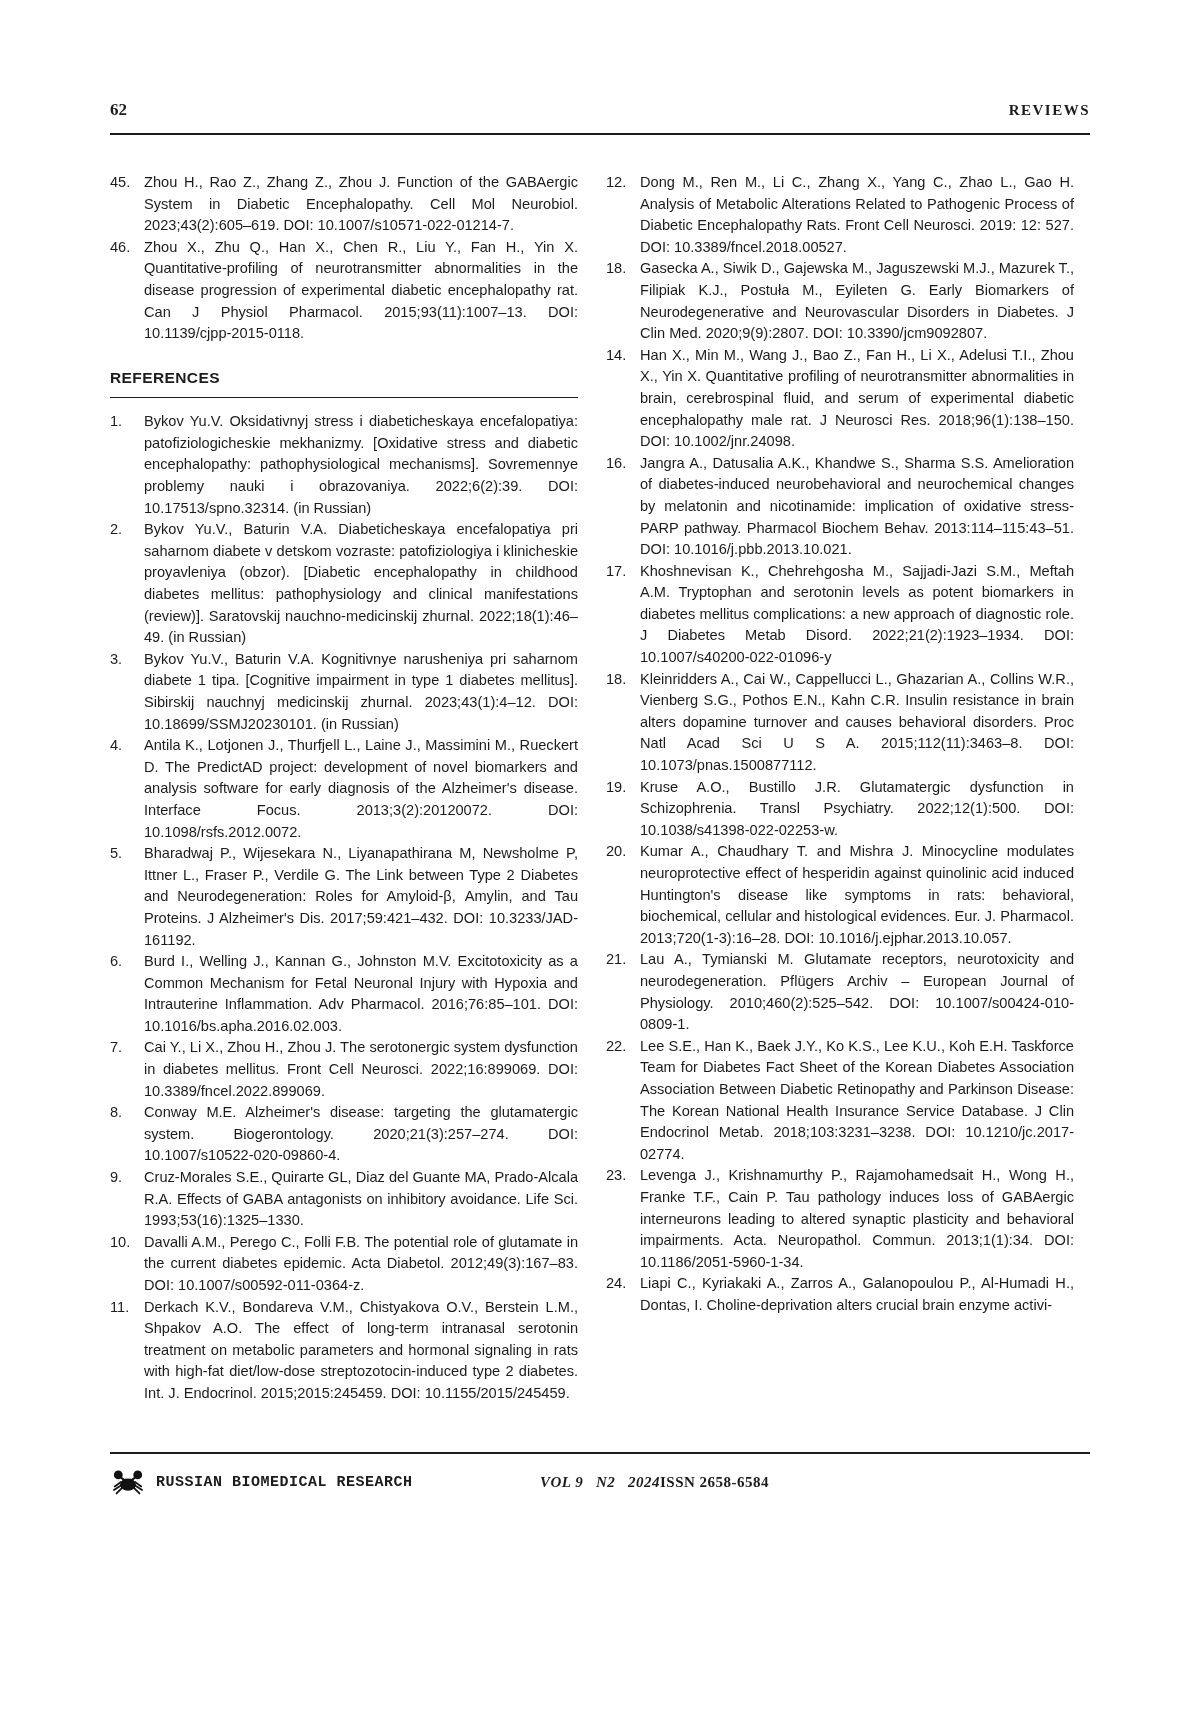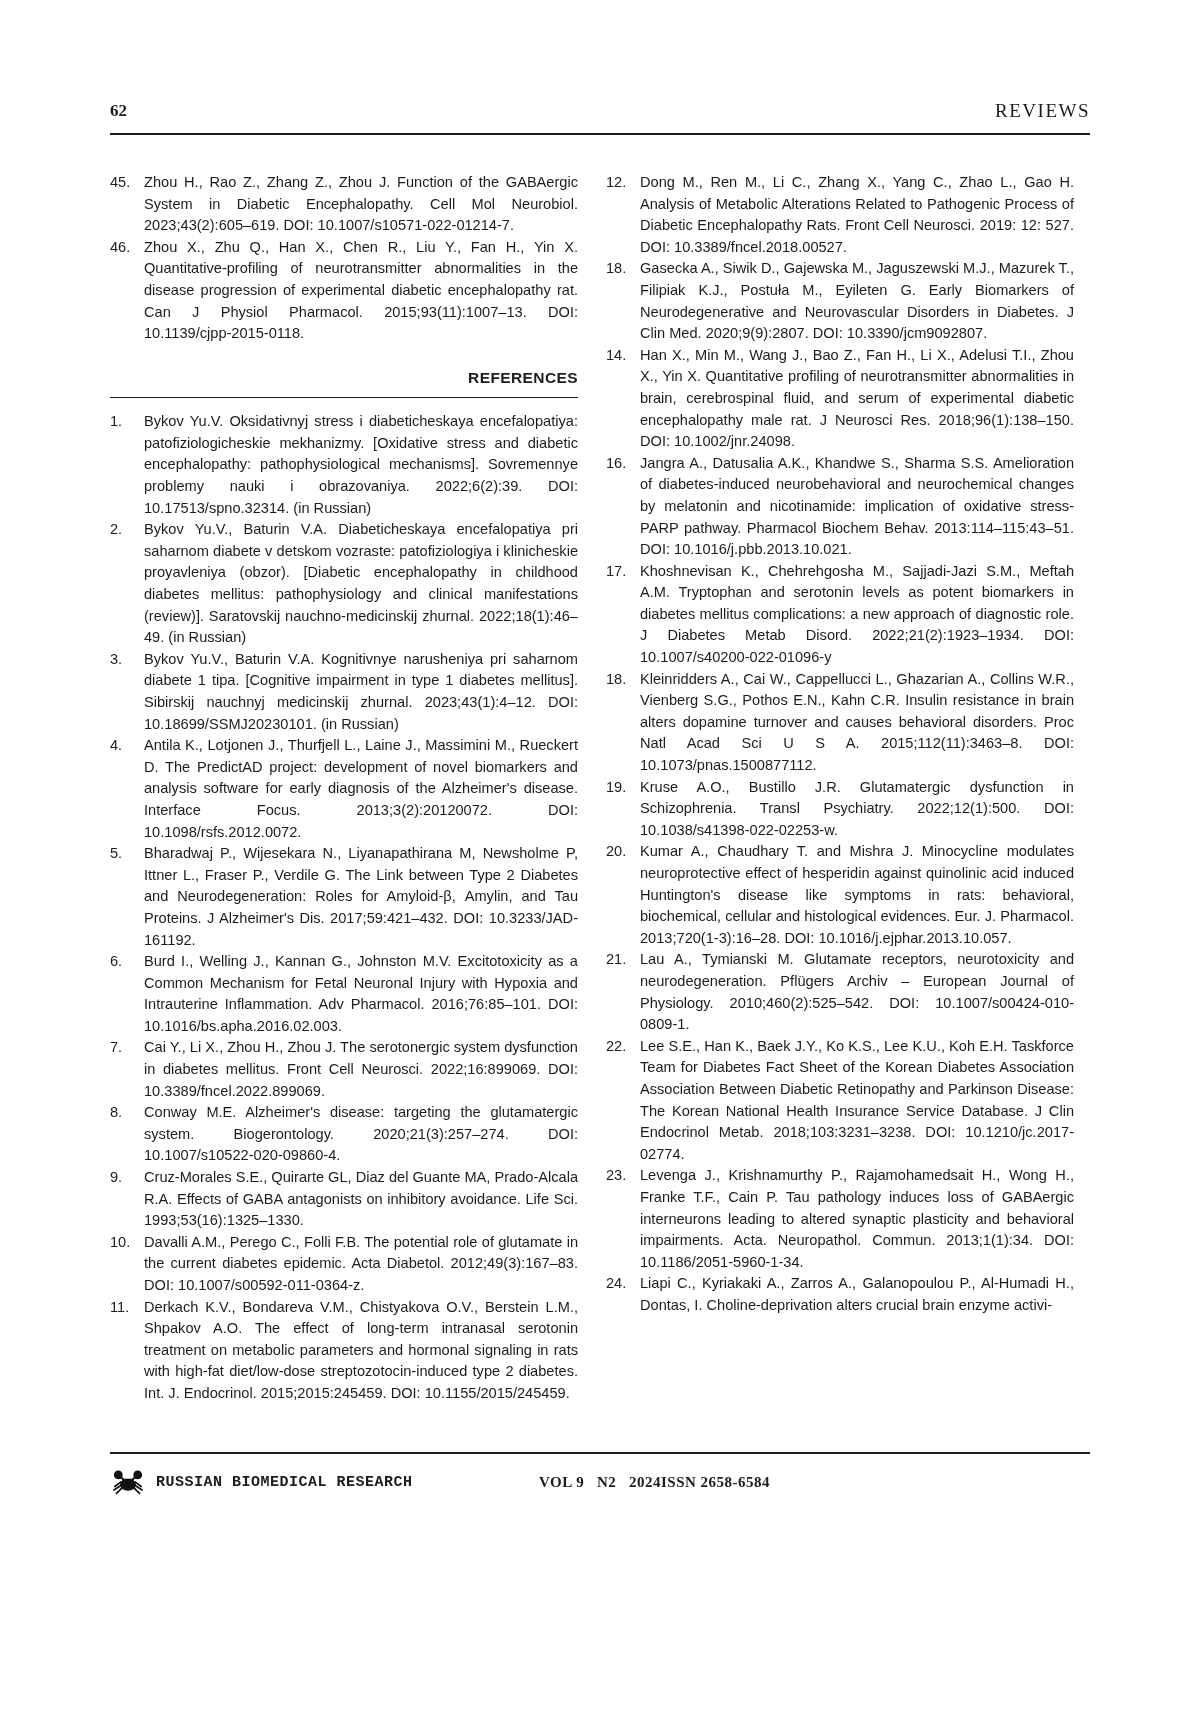--- a/index.html
+++ b/index.html
@@ -15,21 +15,21 @@
   }
   .page-header {
     position: absolute;
     top: 100px; left: 110px; right: 110px;
     display: flex;
     justify-content: space-between;
     align-items: center;
     font-family: "Liberation Serif", serif;
   }
   .page-num { font-size: 17px; font-weight: 600; }
-  .running-head { font-size: 19px; font-weight: 400; letter-spacing: 1.5px; }
+  .running-head { font-size: 15px; font-weight: 700; letter-spacing: 1.5px; }
   .header-rule {
     position: absolute;
     top: 133px; left: 110px; right: 110px;
     height: 2px;
     background: #1c1c1c;
   }
   .content {
     position: absolute;
     top: 172px; left: 110px;
     width: 980px;
@@ -48,21 +48,20 @@
     text-align: justify;
     hyphens: auto;
     -webkit-hyphens: auto;
   }
   .refs-heading {
     margin-top: 24px;
     font-size: 15.5px;
     font-weight: 700;
     letter-spacing: 0.4px;
     font-family: "Liberation Sans", sans-serif;
-    text-align: right;
   }
   .heading-rule {
     height: 1.5px;
     background: #1c1c1c;
     margin-top: 10px;
     margin-bottom: 13px;
   }
   .page-footer {
     position: absolute;
     left: 110px; right: 110px;
@@ -72,21 +71,21 @@
   .footer-row {
     margin-top: 13px;
     display: grid;
     grid-template-columns: 1fr auto 1fr;
     align-items: center;
     font-family: "Liberation Serif", serif;
     font-weight: 700;
     font-size: 15px;
   }
   .footer-left { display: flex; align-items: center; gap: 10px; letter-spacing: 0.5px; font-family: Liberation Mono, monospace; }
-  .footer-center { white-space: pre; letter-spacing: 0.5px; }
+  .footer-center { white-space: pre; letter-spacing: 0.5px; font-style: italic; }
   .footer-right { text-align: left; letter-spacing: 0.5px; font-family: Liberation Serif, serif; }
   .logo-icon { display: inline-flex; width: 36px; height: 30px; }
 </style>
 </head>
 <body>
 
 <div class="page">
 
   <header class="page-header">
     <span class="page-num">62</span>

